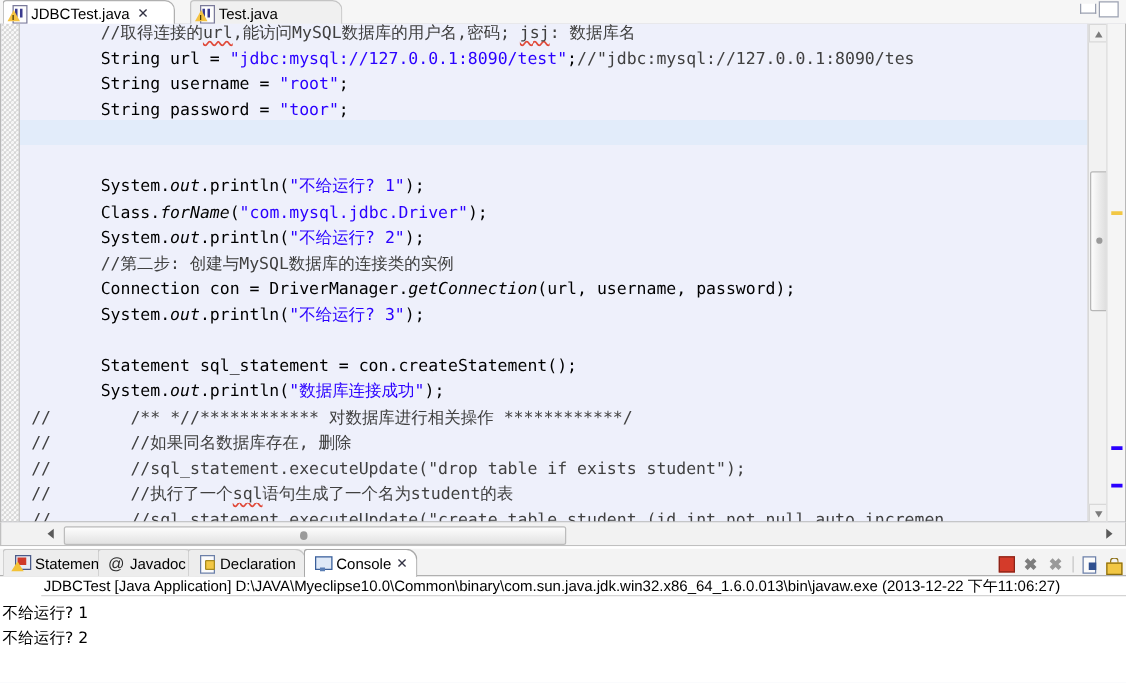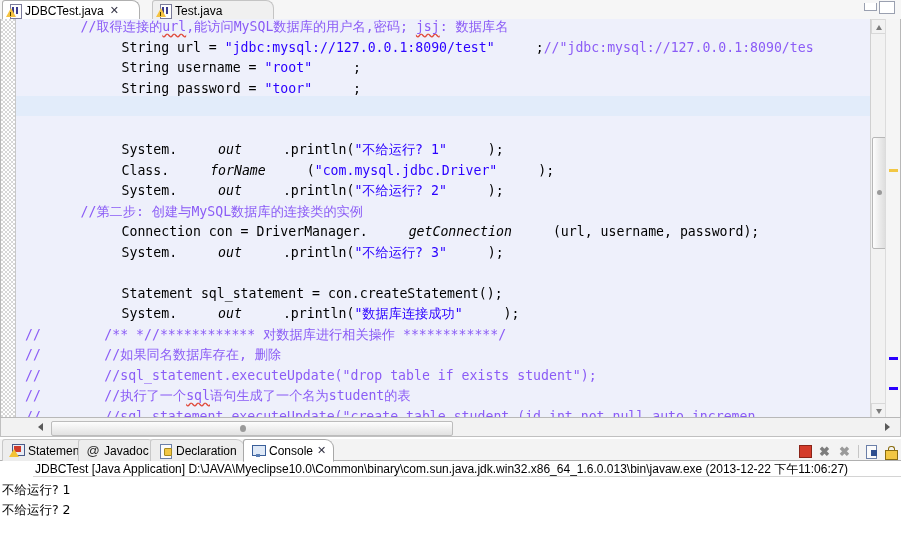--- a/index.html
+++ b/index.html
@@ -48,22 +48,22 @@
             linear-gradient(45deg,#ffffff 25%,transparent 25%,transparent 75%,#ffffff 75%),
             linear-gradient(45deg,#ffffff 25%,transparent 25%,transparent 75%,#ffffff 75%);
           background-size:4px 4px;background-position:0 0,2px 2px;
           border-right:1px solid #c8c8c8;}
   .code{position:absolute;left:16px;top:0;right:30px;height:399px;overflow:hidden;
         font-family:"DejaVu Sans Mono","Liberation Mono",monospace;font-size:13.2px;
         line-height:20.5px;white-space:pre;}
   .curline{position:absolute;left:15px;top:77px;right:30px;height:20px;background:#e2ecfa;}
   .ln{position:absolute;left:0;white-space:pre;}
   .str{color:#2a00ff;}
-  .cmt{color:#8b5cf6;}
-  .plain{color:#000000;margin-left:41px;}
+  .cmt{color:#404040;}
+  .plain{color:#000000;}
   .it{font-style:italic;}
   .sq{ text-decoration:underline; text-decoration-style:wavy; text-decoration-color:#e04a3a;
        text-underline-offset:2px;}
 
   
   .vsb{position:absolute;right:14px;top:0;width:15px;height:399px;background:#f2f2f2;
        border-left:1px solid #d0d0d0;}
   .vsb .arrow{position:absolute;left:0;width:15px;height:15px;background:#f2f2f2;
               border:1px solid #d8d8d8;box-sizing:border-box;}
   .vsb .up{top:0;} .vsb .dn{bottom:0;}

